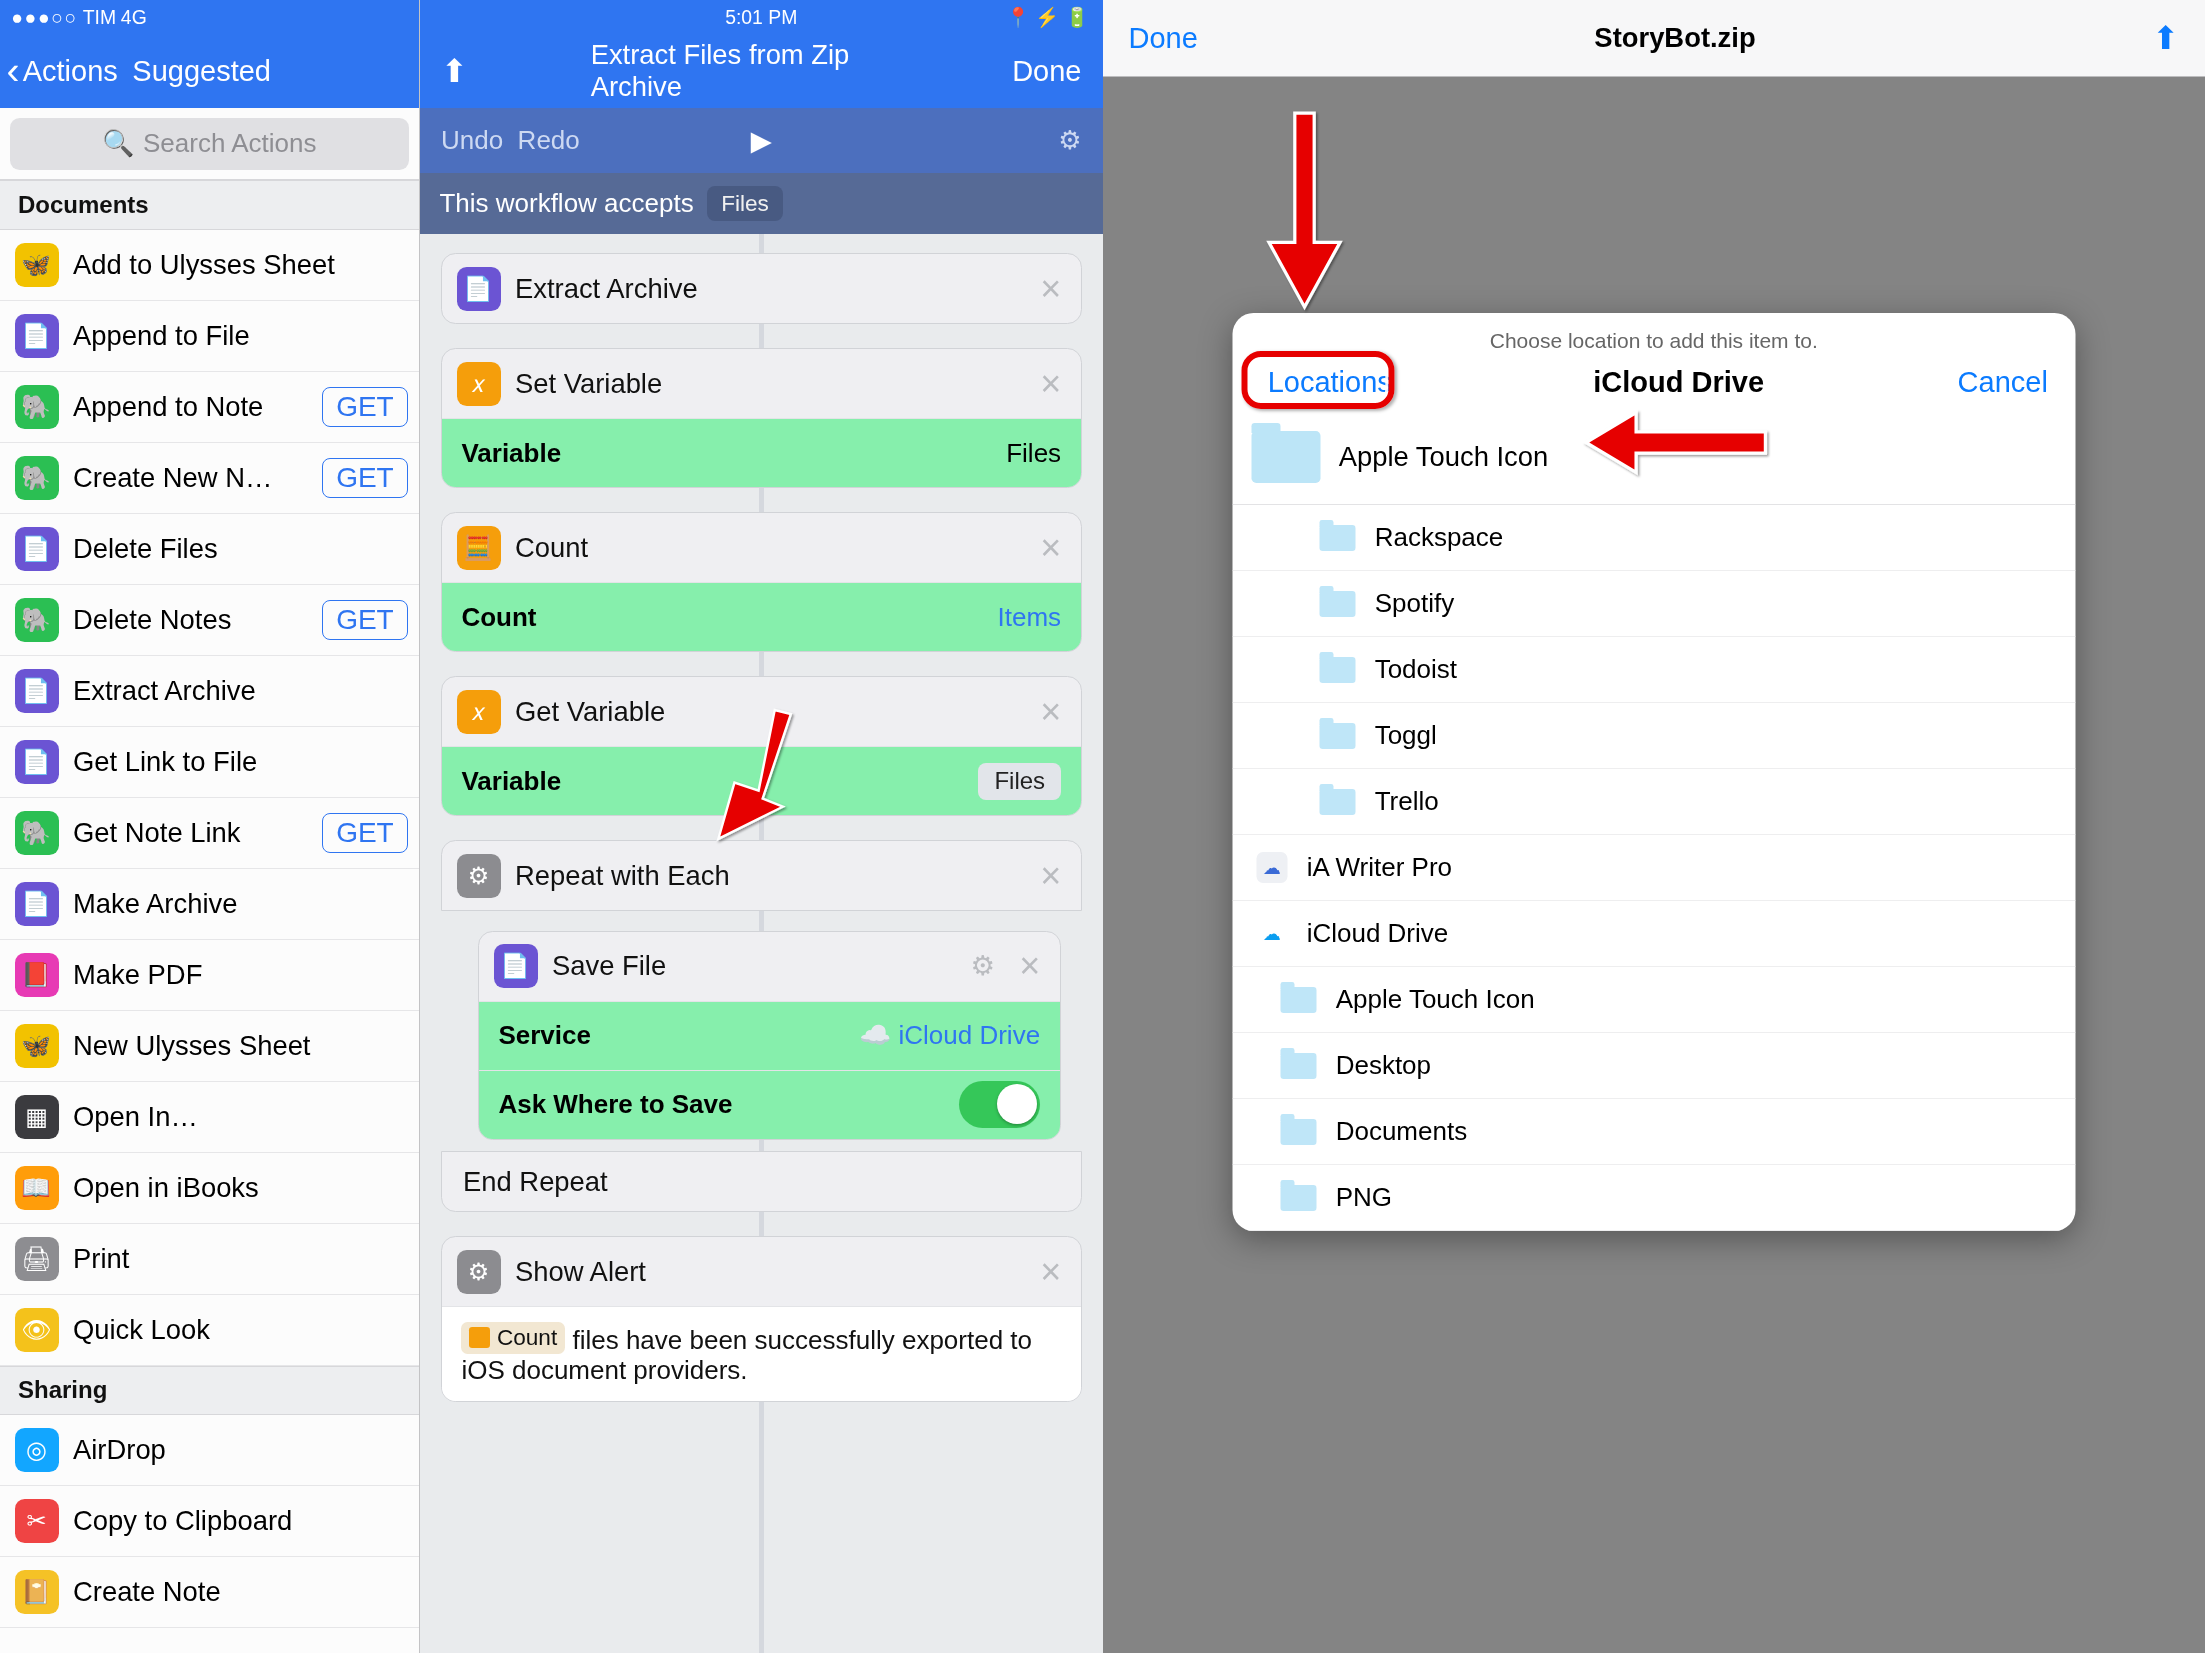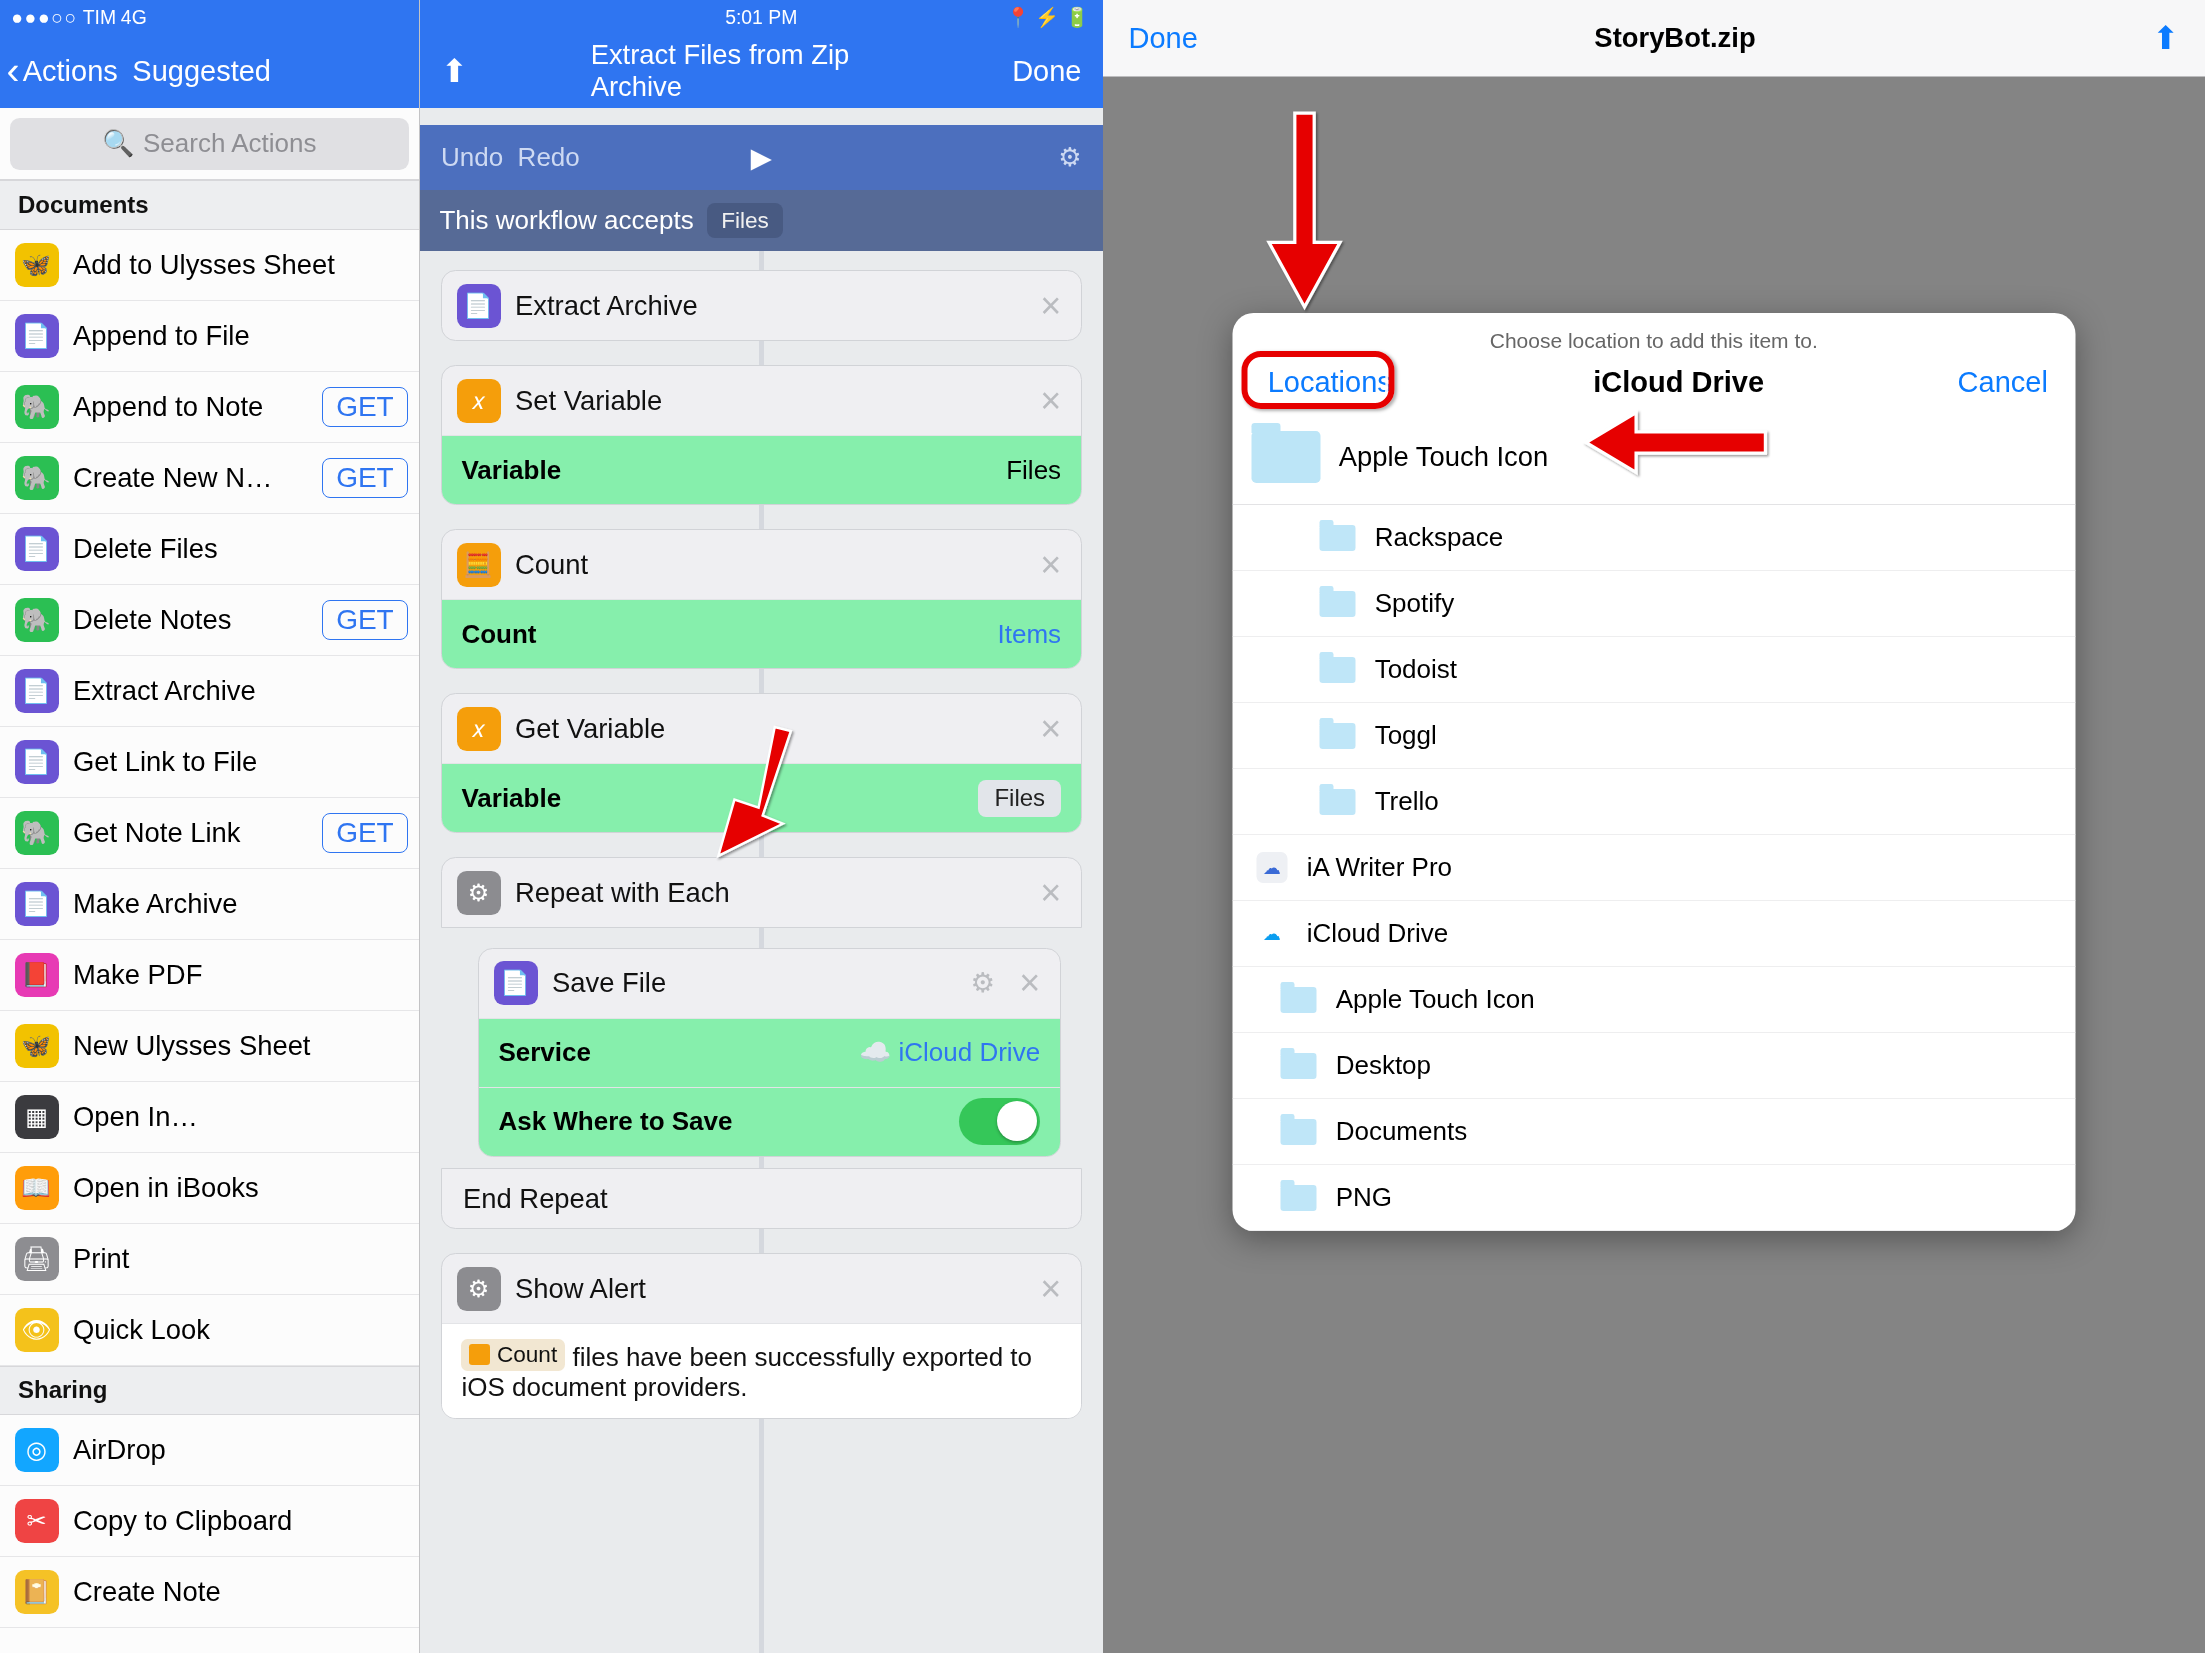--- a/index.html
+++ b/index.html
@@ -25,21 +25,21 @@
 .sb-label { font-size:27.4px; color:#000; flex:1; white-space:nowrap; overflow:hidden; text-overflow:ellipsis;}
 .sb-get { border:1.6px solid #2f75f1; color:#2f75f1; border-radius:8px; padding:3.2px 13px; font-size:28px;}
 
 
 .canvas { flex:1; display:flex; flex-direction:column; background:#e9ebed; position:relative;}
 .cv-statusbar { height:34px; background:#2f75f1; display:flex; align-items:center; justify-content:space-between; padding:0 13px; color:#fff; font-size:19.4px;}
 .cv-statusbar .mid { position:absolute; left:50%; transform:translateX(-50%);}
 .cv-nav { height:74px; background:#2f75f1; display:flex; align-items:center; justify-content:space-between; padding:0 21px; color:#fff;}
 .cv-title { font-size:27.4px; font-weight:500; position:absolute; left:50%; transform:translateX(-50%);}
 .cv-done { font-size:29px;}
-.cv-toolbar { height:65px; background:#4c6fbe; display:flex; align-items:center; justify-content:space-between; padding:0 21px; color:#cdd9f2; font-size:26px;margin-top:17px;}
+.cv-toolbar { height:65px; background:#4c6fbe; display:flex; align-items:center; justify-content:space-between; padding:0 21px; color:#cdd9f2; font-size:26px;}
 .cv-toolbar .play { color:#fff; font-size:27.4px; position:absolute; left:50%; transform:translateX(-50%);}
 .cv-toolbar .gear { color:#cdd9f2; }
 .cv-accepts { height:61px; background:#566a96; color:#fff; display:flex; align-items:center; padding:0 19.4px; font-size:26px; gap:13px;}
 .pill { background:#485a82; color:#f0f0f0; border-radius:8px; padding:4.8px 14.5px; font-size:22.6px;}
 .cv-body { flex:1; padding:19.4px 21px 0 21px; overflow:hidden; position:relative;}
 .cv-body::before { content:""; position:absolute; left:50%; top:0; bottom:0; width:4.8px; margin-left:-2.4px; background:#d5d8de; z-index:0;}
 .card { background:#efeff2; border:0.8px solid #d1d3d7; border-radius:14.5px; margin-bottom:24px; overflow:hidden; position:relative; z-index:1;}
 .card.nested { margin:0 21px 19.4px 37px;}
 .card-head { display:flex; align-items:center; height:69px; padding:0 14.5px; gap:14.5px;}
 .card-icon { width:44px; height:44px; border-radius:9.7px; display:flex; align-items:center; justify-content:center; color:#fff; font-size:24px;}

